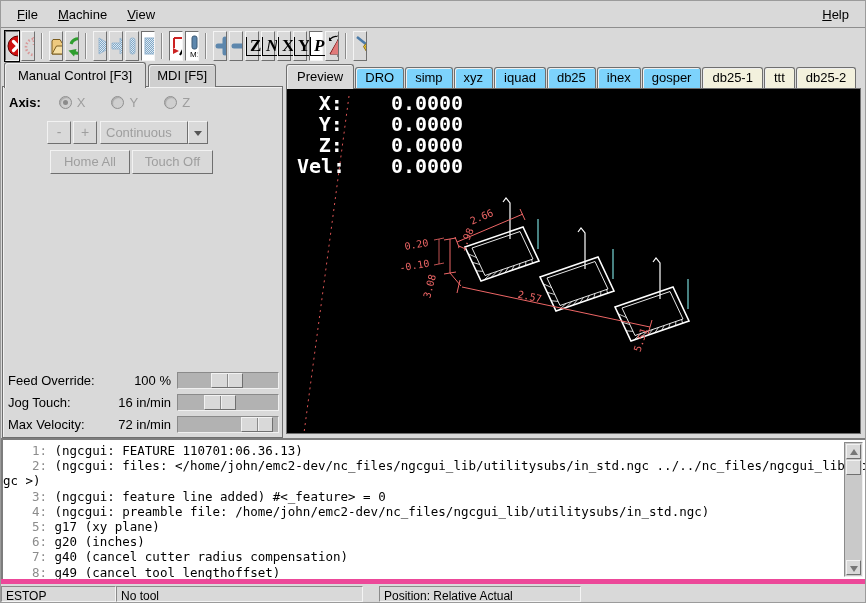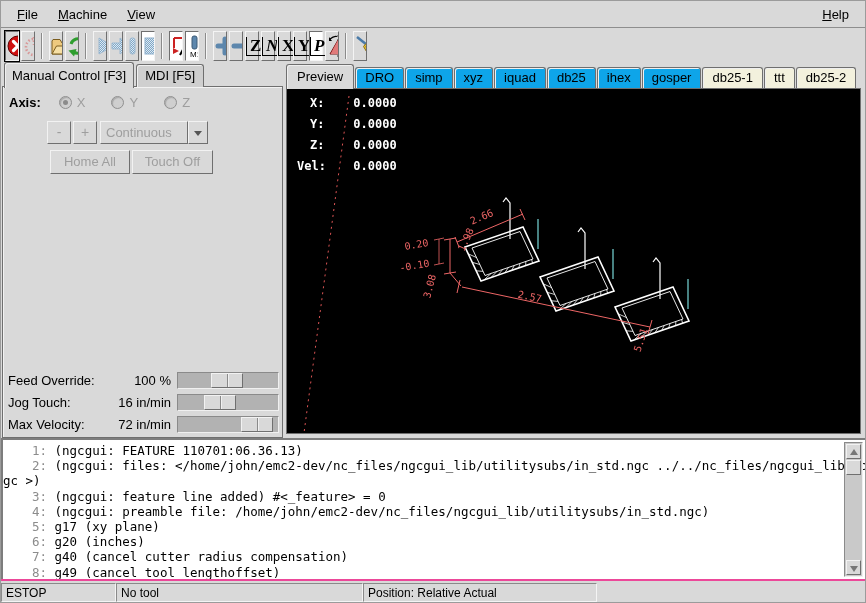--- a/index.html
+++ b/index.html
@@ -25,21 +25,21 @@
   .tsep{width:0;height:26px;border-left:1px solid #8a8a8a;border-right:1px solid #f6f6f6;margin:0 5px;flex:0 0 auto;}
   .vletter{font-family:"Liberation Serif",serif;font-weight:bold;font-size:17px;line-height:17px;
            border-left:1px solid #000;border-bottom:1px solid #000;padding:0 4px 1px 3px;}
   .slant{font-style:italic;}
   
   #left{position:absolute;top:62px;left:0;width:283px;height:375px;}
   #ltabs{position:absolute;top:0;left:3px;height:24px;display:flex;align-items:flex-end;z-index:2;}
   .tab{font-size:13px;padding:3px 8px 4px;border:1px solid #6f6f6f;border-bottom:none;
        border-radius:3px 3px 0 0;background:#cfcfcf;margin-right:2px;
        box-shadow:inset 1px 1px 0 #f0f0f0;cursor:default;}
-  .tab.active{background:#d9d9d9;padding:5px 7px 5px;margin-bottom:-1px;}
+  .tab.active{background:#d9d9d9;padding:5px 13px 5px;margin-bottom:-1px;}
   .lpage{position:absolute;top:23px;left:1px;right:1px;bottom:0;border:1px solid #6f6f6f;
          box-shadow:inset 1px 1px 0 #f2f2f2;background:#d9d9d9;}
   #axis-row{position:absolute;left:6px;top:8px;font-size:13px;display:flex;align-items:center;}
   #axis-label{font-weight:bold;margin-right:18px;}
   .axis-opt{display:flex;align-items:center;margin-right:26px;}
   .radio{width:11px;height:11px;border-radius:50%;border:1px solid #909090;background:#cfcfcf;
          box-shadow:inset 1px 1px 1px #a8a8a8;margin-right:5px;position:relative;}
   .radio.sel::after{content:"";position:absolute;left:3px;top:3px;width:5px;height:5px;border-radius:50%;background:#8b8b8b;}
   .dis-text{color:#9e9e9e;}
   .sbtn{position:absolute;width:24px;height:23px;border:1px solid;border-color:#f2f2f2 #6f6f6f #6f6f6f #f2f2f2;
@@ -63,28 +63,28 @@
   .slabel{position:absolute;left:2px;top:2px;font-size:13px;}
   .svalue{position:absolute;right:109px;top:2px;width:90px;text-align:right;font-size:13px;}
   .trough{position:absolute;right:1px;top:1px;width:102px;height:17px;background:#b2b2b2;
           border:1px solid;border-color:#8a8a8a #f0f0f0 #f0f0f0 #8a8a8a;box-sizing:border-box;}
   .shandle{position:absolute;top:0;width:32px;height:15px;background:#d9d9d9;
            border:1px solid;border-color:#f2f2f2 #6f6f6f #6f6f6f #f2f2f2;box-sizing:border-box;}
   .shandle::after{content:"";position:absolute;left:15px;top:0;bottom:0;border-left:1px solid #8a8a8a;border-right:1px solid #f0f0f0;}
   
   #rtabs{position:absolute;top:62px;left:285px;right:3px;height:25px;display:flex;align-items:flex-end;z-index:2;}
   .rtab{font-size:13px;padding:2px 9px 3px;border:1px solid #6f6f6f;border-bottom:none;
-        border-radius:3px 3px 0 0;background:#0ea5e9;margin-right:1px;
+        border-radius:3px 3px 0 0;background:#7dd3fc;margin-right:1px;
         box-shadow:inset 1px 1px 0 #efefef;cursor:default;}
   .rtab.active{background:#d9d9d9;padding:4px 10px 5px;margin-bottom:-1px;z-index:3;}
   .rtab.custom{background:#f3f1dd;text-align:right;}
   #preview{position:absolute;top:87px;left:285px;width:575px;height:346px;background:#000;
            border:1px solid #6f6f6f;box-sizing:border-box;}
   #dro{position:absolute;left:10px;top:4px;color:#fff;font-family:"DejaVu Sans Mono",monospace;
-       font-weight:bold;font-size:12px;line-height:21px;}
+       font-weight:bold;font-size:20px;line-height:21px;}
   .dro-row{white-space:pre;}
   .dl{display:inline-block;width:3.8ch;text-align:right;}
   .dv{display:inline-block;width:10ch;text-align:right;}
   #plot{position:absolute;left:0;top:0;width:573px;height:344px;}
   
   #gcode{position:absolute;top:437px;left:0;width:866px;height:143px;background:#fff;
          border:2px solid;border-color:#7d7d7d #fbfbfb #fbfbfb #7d7d7d;box-sizing:border-box;
          font-family:"DejaVu Sans Mono",monospace;font-size:12.5px;line-height:15.2px;
          overflow:hidden;padding-top:3px;}
   .gline{white-space:pre;}
@@ -93,26 +93,26 @@
            border:1px solid;border-color:#8a8a8a #f0f0f0 #f0f0f0 #8a8a8a;box-sizing:border-box;}
   .sarrow{position:absolute;left:1px;width:15px;height:15px;background:#d9d9d9;
           border:1px solid;border-color:#f2f2f2 #6f6f6f #6f6f6f #f2f2f2;box-sizing:border-box;}
   #sarrow-up{top:1px;} #sarrow-down{bottom:1px;}
   #sarrow-up::after{content:"";position:absolute;left:3px;top:4px;border:4px solid transparent;border-bottom:6px solid #777;border-top:none;}
   #sarrow-down::after{content:"";position:absolute;left:3px;top:5px;border:4px solid transparent;border-top:6px solid #777;border-bottom:none;}
   #sthumb{position:absolute;left:1px;top:17px;width:15px;height:15px;background:#d9d9d9;
           border:1px solid;border-color:#f2f2f2 #6f6f6f #6f6f6f #f2f2f2;box-sizing:border-box;}
   
   #statusbar{position:absolute;bottom:0;left:0;width:100%;height:23px;background:#d9d9d9;
-             border-top:2px solid #ec4899;display:flex;padding-top:2px;box-sizing:border-box;}
+             border-top:5px solid #ec4899;display:flex;padding-top:2px;box-sizing:border-box;}
   .scell{border:1px solid;border-color:#8a8a8a #f4f4f4 #f4f4f4 #8a8a8a;background:#d9d9d9;
          font-size:12px;padding:2px 4px;box-sizing:border-box;overflow:hidden;white-space:nowrap;}
   .scell:nth-child(1){width:115px;}
   .scell:nth-child(2){width:247px;}
-  .scell:nth-child(3){width:234px;}
+  .scell:nth-child(3){width:202px;margin-left:16px;}
   #patterns{position:absolute;width:0;height:0;}
 </style>
 </head>
 <body>
 
 <svg id="patterns" aria-hidden="true">
   <defs>
     <pattern id="stip" width="2" height="2" patternUnits="userSpaceOnUse">
       <rect width="2" height="2" fill="#dde8f1"></rect>
       <rect width="1" height="1" fill="#7fa8c8"></rect>

